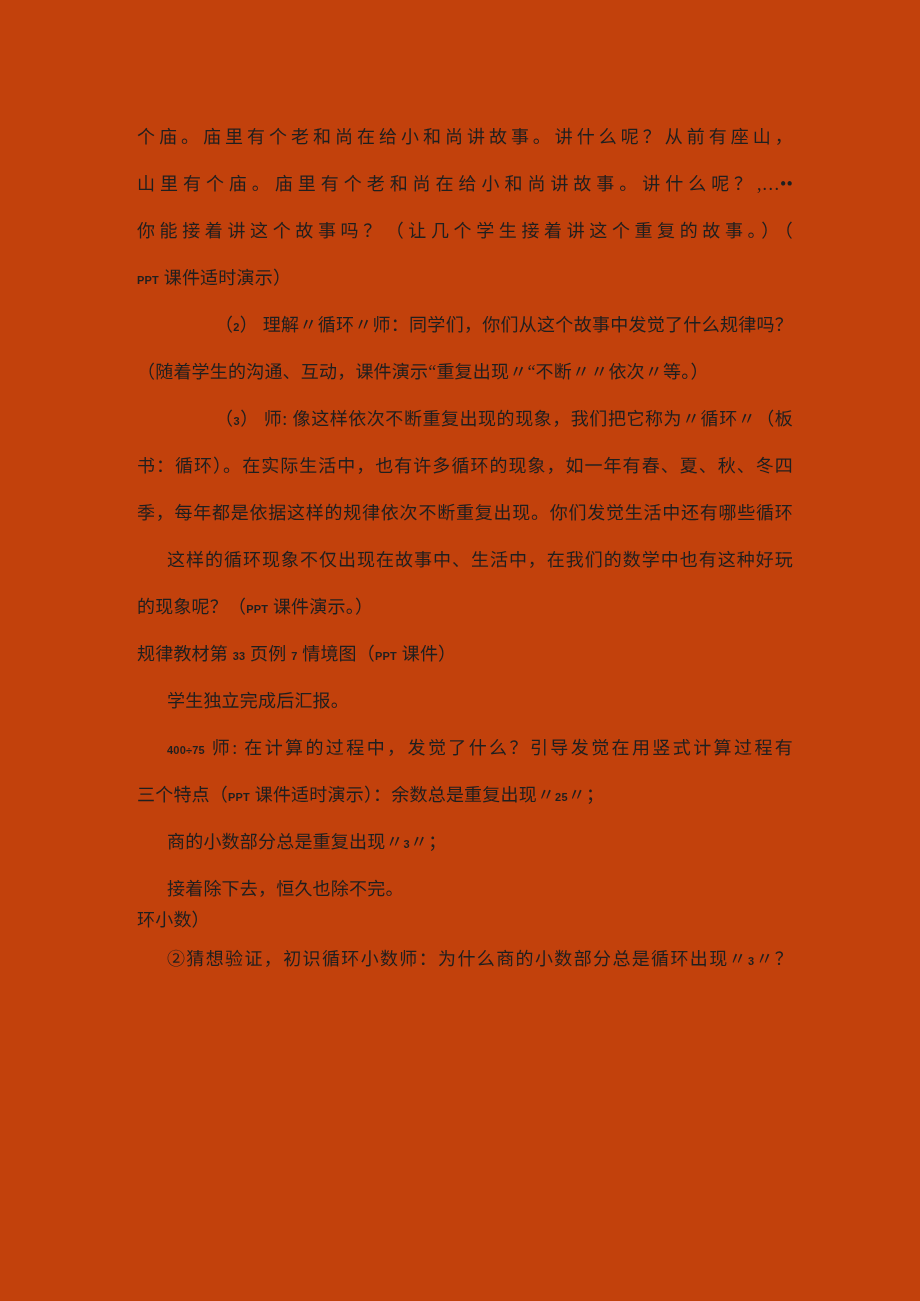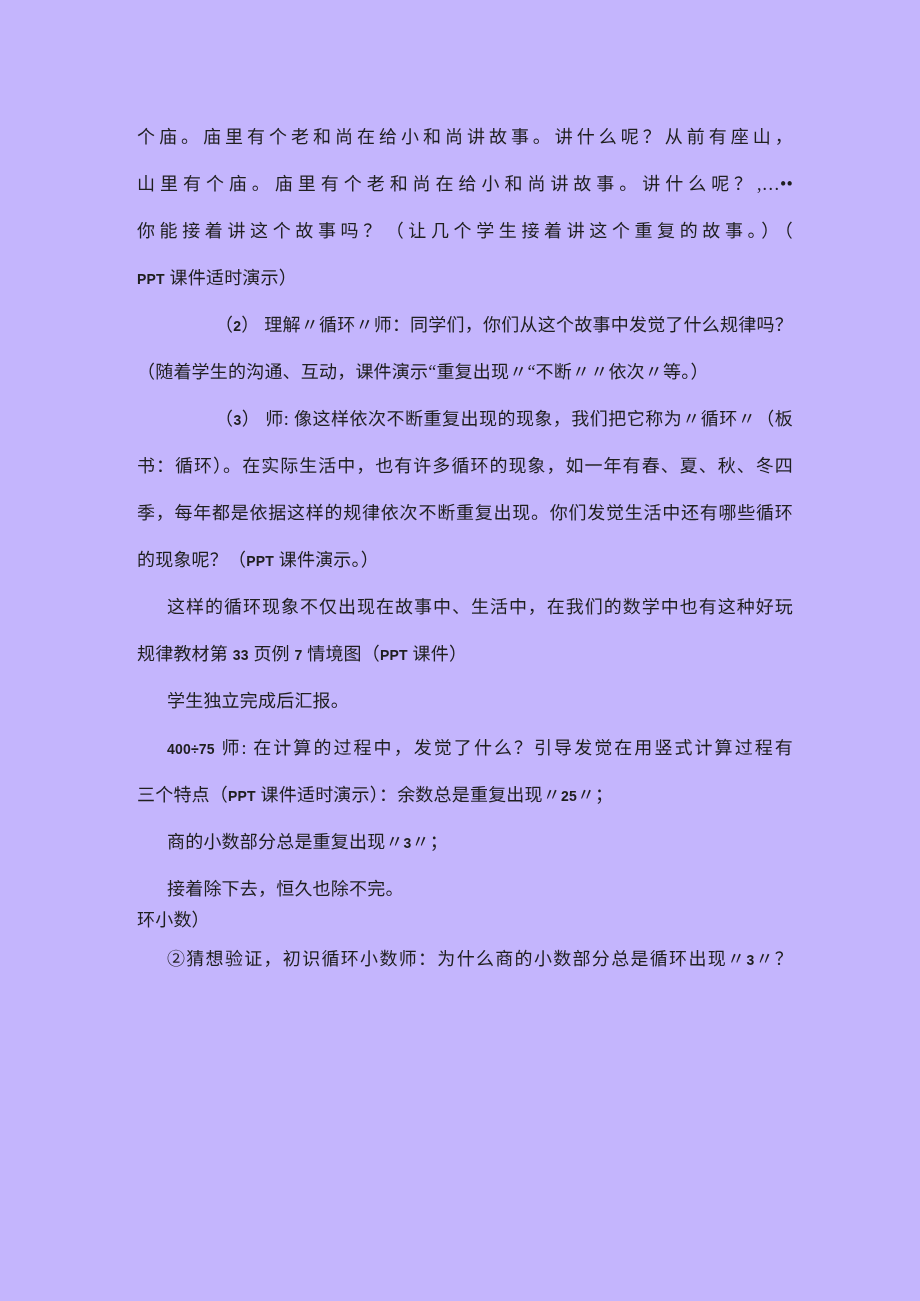--- a/index.html
+++ b/index.html
@@ -4,21 +4,21 @@
 <style>
   html, body {
     margin: 0;
     padding: 0;
     background: #ffffff;
   }
   .page {
     position: relative;
     width: 920px;
     height: 1301px;
-    background: #c4b5fd;
+    background: #c2410c;
     overflow: hidden;
     font-family: "Liberation Serif", "DejaVu Serif", serif;
     color: #1f1f1f;
   }
   .text-body {
     position: absolute;
     top: 114px;
     left: 137px;
     width: 656px;
   }
@@ -39,42 +39,42 @@
   .line.ind1 { padding-left: 30px; }
   .line.ind2 { padding-left: 78px; }
   .line.tight {
     height: 31px;
     line-height: 31px;
     margin-top: -8px;
   }
   .latin {
     font-family: "Liberation Sans", "DejaVu Sans", sans-serif;
     font-weight: 600;
-    font-size: 14px;
+    font-size: 11px;
   }
   .cjk {
     font-family: "Liberation Serif", "DejaVu Serif", serif;
   }
 </style>
 </head>
 <body>
 
 <div class="page">
   <div class="text-body">
       <div class="line fill"><span class="cjk">个庙。庙里有个老和尚在给小和尚讲故事。讲什么呢？从前有座山，</span></div>
       <div class="line fill"><span class="cjk">山里有个庙。庙里有个老和尚在给小和尚讲故事。讲什么呢？,…••</span></div>
       <div class="line fill"><span class="cjk">你能接着讲这个故事吗？（让几个学生接着讲这个重复的故事。）（</span></div>
       <div class="line"><span class="latin">PPT</span><span class="cjk"> 课件适时演示）</span></div>
       <div class="line ind2 fill"><span class="cjk">（</span><span class="latin">2</span><span class="cjk">） 理解〃循环〃师：同学们，你们从这个故事中发觉了什么规律吗？</span></div>
       <div class="line"><span class="cjk">（随着学生的沟通、互动，课件演示“重复出现〃“不断〃〃依次〃等。）</span></div>
       <div class="line ind2 fill"><span class="cjk">（</span><span class="latin">3</span><span class="cjk">） 师: 像这样依次不断重复出现的现象，我们把它称为〃循环〃（板</span></div>
       <div class="line fill"><span class="cjk">书：循环）。在实际生活中，也有许多循环的现象，如一年有春、夏、秋、冬四</span></div>
       <div class="line fill"><span class="cjk">季，每年都是依据这样的规律依次不断重复出现。你们发觉生活中还有哪些循环</span></div>
+      <div class="line ind1 fill"><span class="cjk">这样的循环现象不仅出现在故事中、生活中，在我们的数学中也有这种好玩</span></div>
       <div class="line"><span class="cjk">的现象呢？（</span><span class="latin">PPT</span><span class="cjk"> 课件演示。）</span></div>
-      <div class="line ind1 fill"><span class="cjk">这样的循环现象不仅出现在故事中、生活中，在我们的数学中也有这种好玩</span></div>
       <div class="line"><span class="cjk">规律教材第 </span><span class="latin">33</span><span class="cjk"> 页例 </span><span class="latin">7</span><span class="cjk"> 情境图（</span><span class="latin">PPT</span><span class="cjk"> 课件）</span></div>
       <div class="line ind1"><span class="cjk">学生独立完成后汇报。</span></div>
       <div class="line ind1 fill"><span class="latin">400÷75</span><span class="cjk"> 师: 在计算的过程中，发觉了什么？引导发觉在用竖式计算过程有</span></div>
       <div class="line"><span class="cjk">三个特点（</span><span class="latin">PPT</span><span class="cjk"> 课件适时演示）：余数总是重复出现〃</span><span class="latin">25</span><span class="cjk">〃；</span></div>
       <div class="line ind1"><span class="cjk">商的小数部分总是重复出现〃</span><span class="latin">3</span><span class="cjk">〃；</span></div>
       <div class="line ind1"><span class="cjk">接着除下去，恒久也除不完。</span></div>
       <div class="line tight"><span class="cjk">环小数）</span></div>
       <div class="line ind1 fill"><span class="cjk">②猜想验证，初识循环小数师：为什么商的小数部分总是循环出现〃</span><span class="latin">3</span><span class="cjk">〃？</span></div>
     </div>
 </div>

